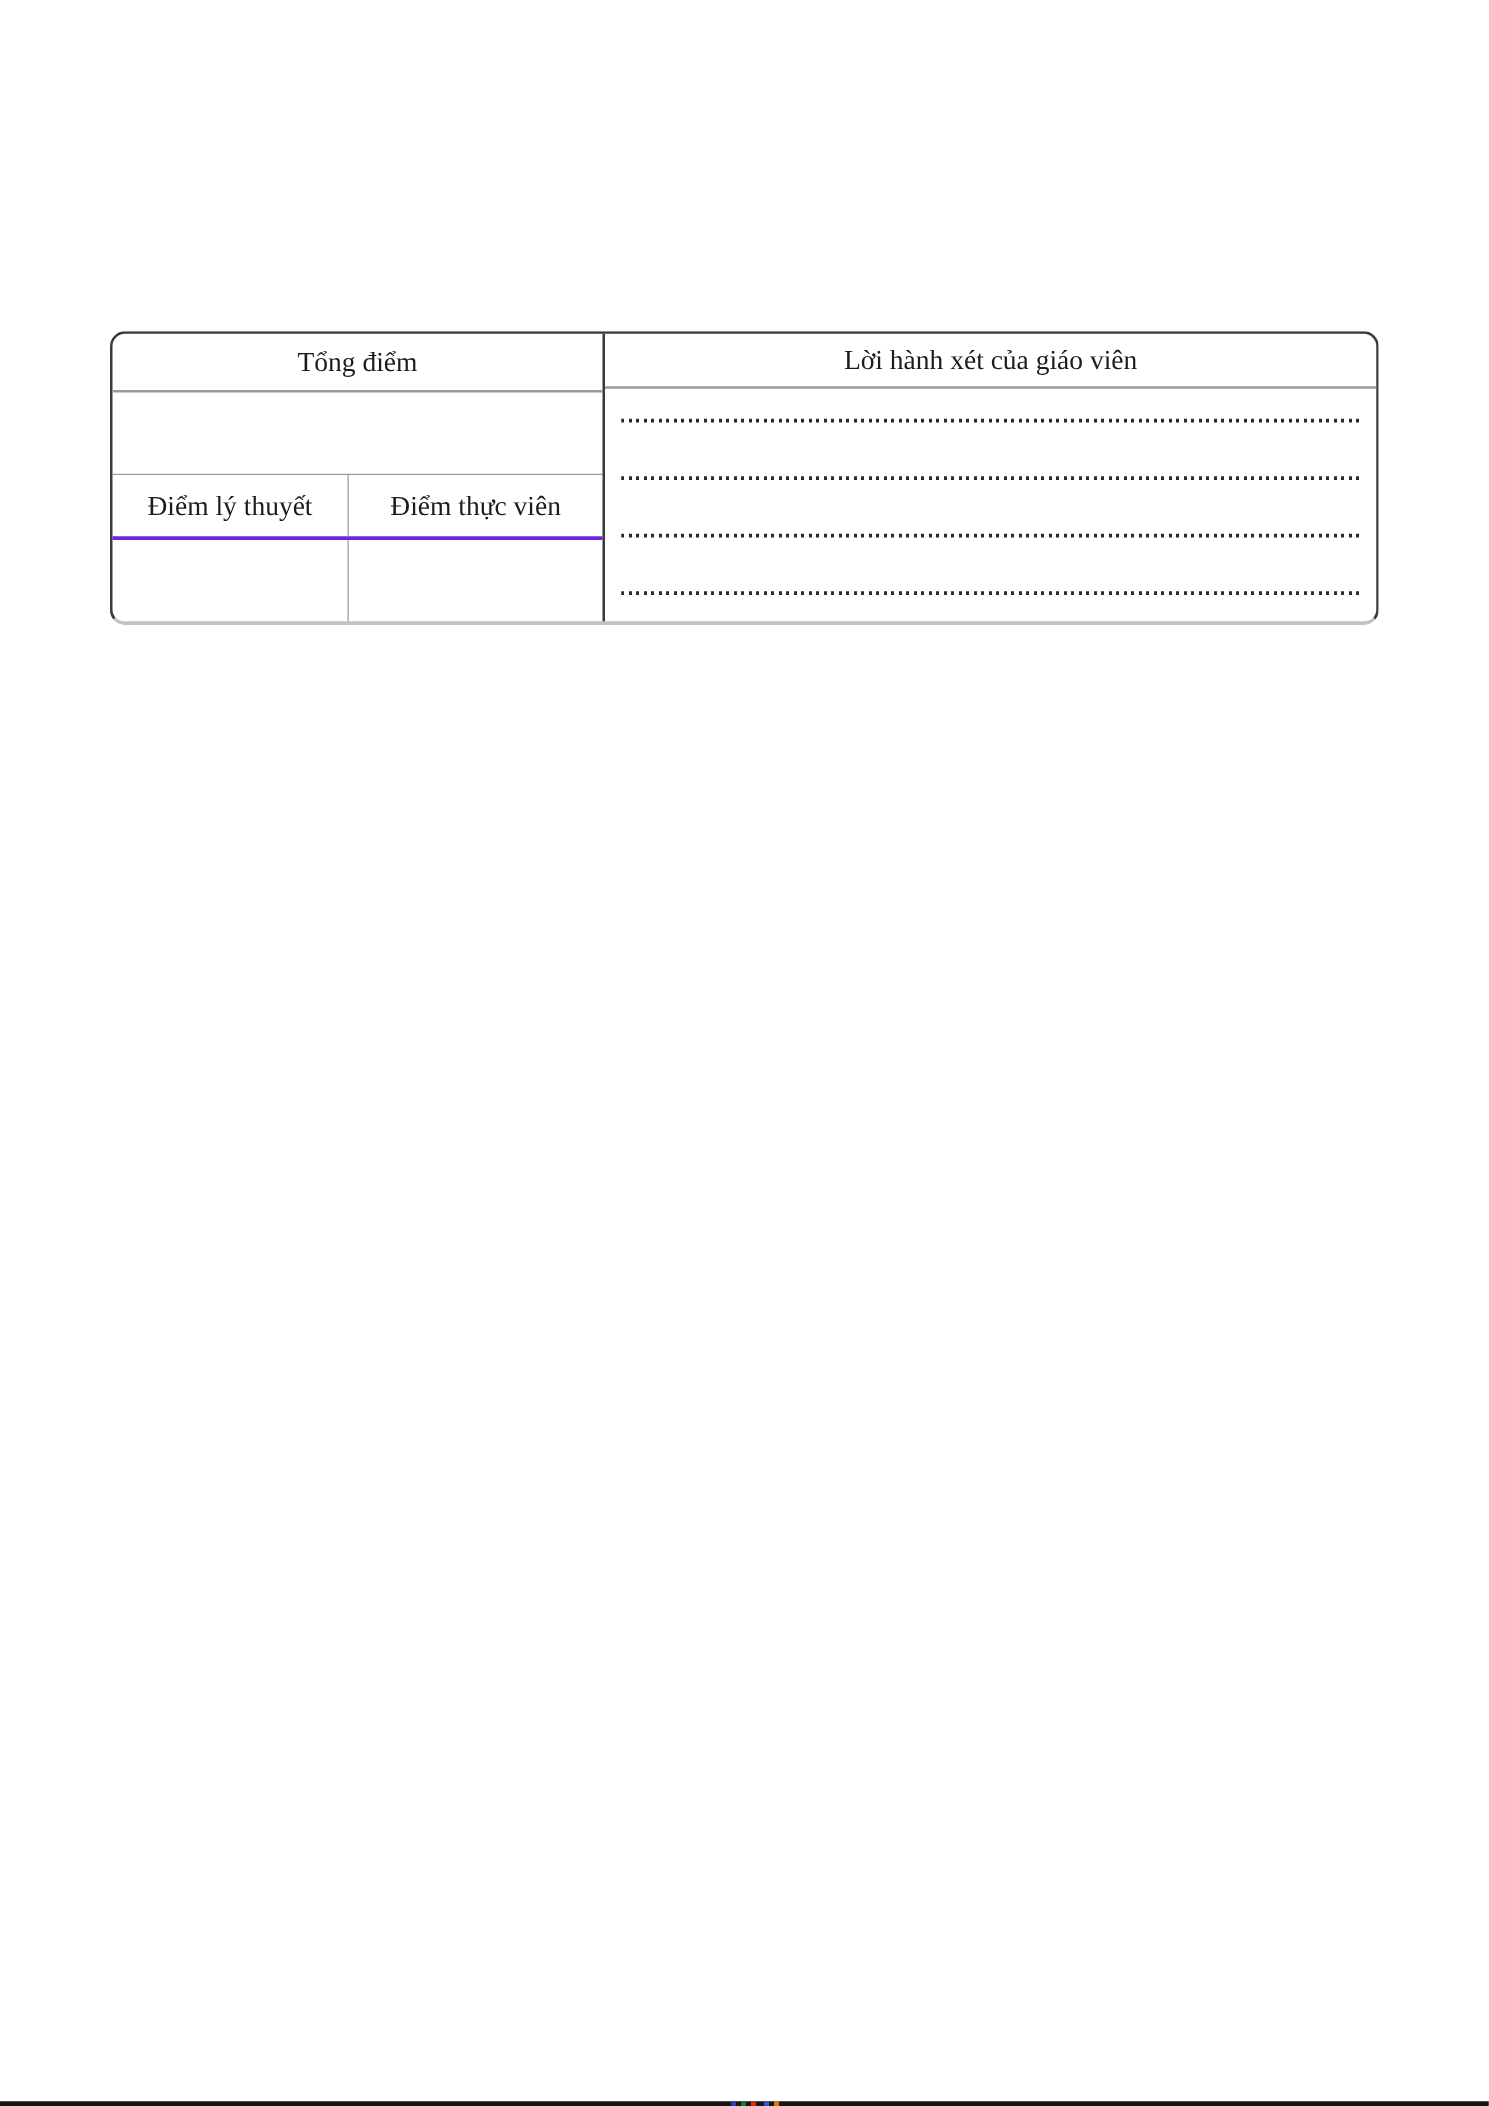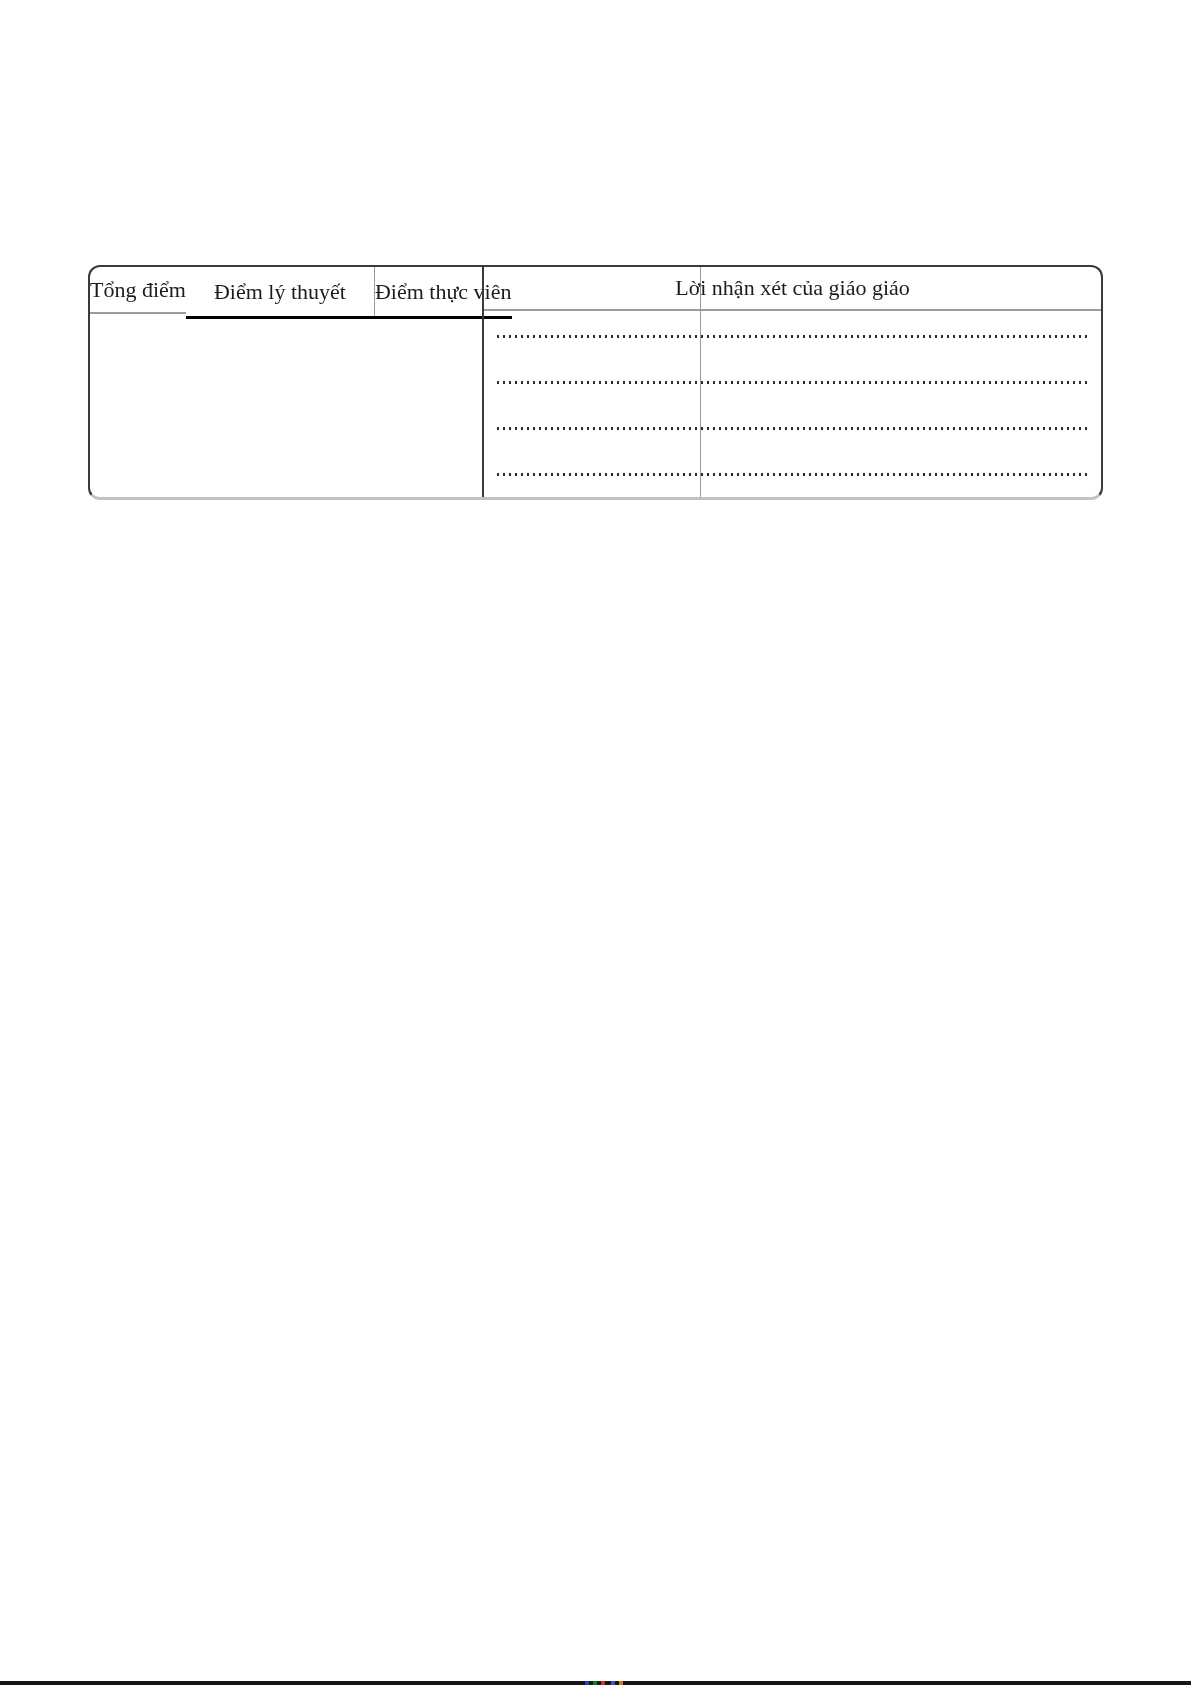--- a/index.html
+++ b/index.html
@@ -28,21 +28,21 @@
     border-bottom: 3px solid #c2c2c2;
     border-radius: 12px;
     display: flex;
     background: #ffffff;
   }
 
   .left-pane {
     width: 392px;
     box-sizing: border-box;
     display: flex;
-    flex-direction: row;
+    flex-direction: column;
   }
   .right-pane {
     flex: 1;
     box-sizing: border-box;
     border-left: 2px solid #3a3a3a;
     display: flex;
     flex-direction: column;
   }
 
   .hdr-cell {
@@ -59,21 +59,21 @@
   .total-value-cell {
     box-sizing: border-box;
     height: 66px;
     border-bottom: 1px solid #9b9b9b;
   }
 
   .sub-hdr-row {
     box-sizing: border-box;
     height: 52px;
     display: flex;
-    border-bottom: 3px solid #000000;
+    border-bottom: 3px solid #6d28d9;
   }
   .sub-hdr-row .cell,
   .sub-val-row .cell {
     box-sizing: border-box;
     display: flex;
     align-items: center;
     justify-content: center;
     font-size: 22px;
     white-space: nowrap;
   }
@@ -151,21 +151,21 @@
         <div class="cell col-practice">Điểm thực viên</div>
       </div>
 
       <div class="sub-val-row">
         <div class="cell col-theory"></div>
         <div class="cell col-practice"></div>
       </div>
     </div>
 
     <div class="right-pane">
-      <div class="hdr-cell">Lời nhận xét của giáo giáo</div>
+      <div class="hdr-cell">Lời hành xét của giáo viên</div>
 
       <div class="comment-area">
         <div class="comment-line">
           <span></span>
           <span class="dots"></span>
         </div>
         <div class="comment-line">
           <span></span>
           <span class="dots"></span>
         </div>

